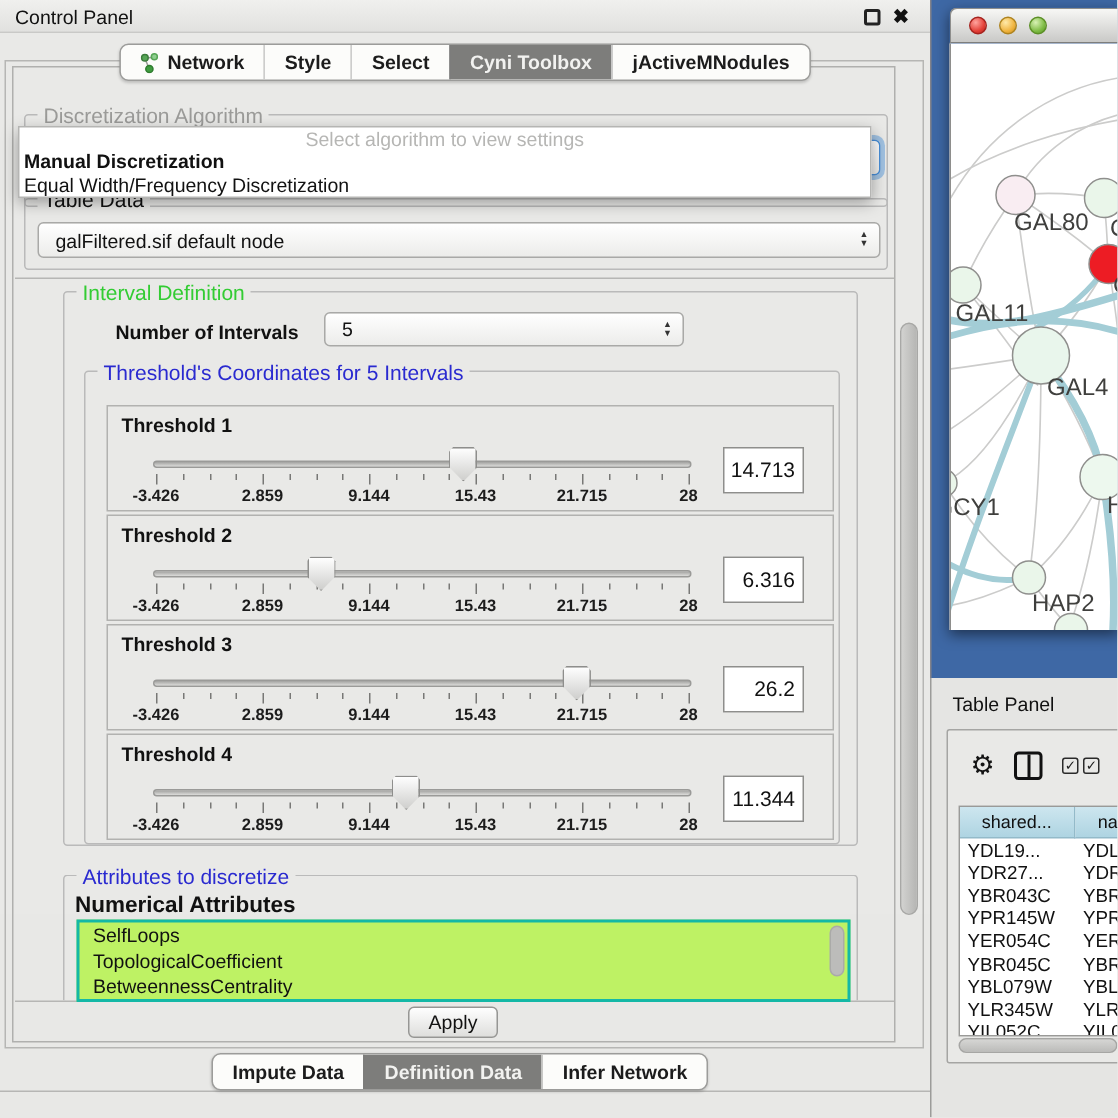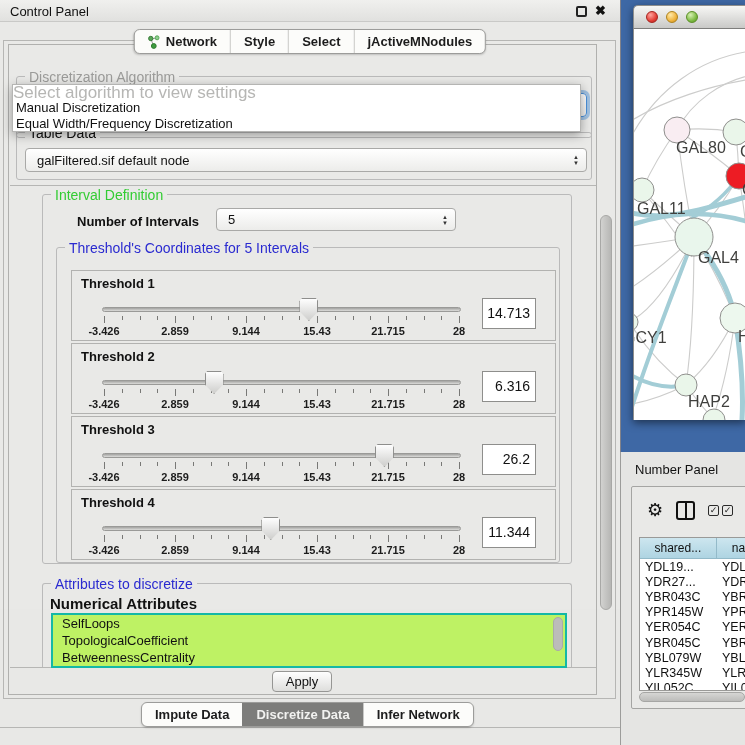--- a/index.html
+++ b/index.html
@@ -41,23 +41,23 @@
   
   .combo{position:absolute;height:24px;background:linear-gradient(#ffffff,#ececea);border:1px solid #a9a9a7;border-radius:4px;
          display:flex;align-items:center;font-size:13px;color:#111;padding-left:11px}
   .combo .stepper{position:absolute;right:7px;top:0;bottom:0;display:flex;flex-direction:column;justify-content:center;color:#333}
   .combo .stepper i{font-style:normal;font-size:6px;line-height:6px;text-align:center}
   .combo.focused{border-color:#4a90d9;box-shadow:0 0 0 3px rgba(100,160,220,.55)}
 
   
   #algo-popup{position:absolute;left:12px;top:84px;width:569px;height:48px;background:#fff;border:1px solid #b5b5b3;
               box-shadow:0 3px 10px rgba(0,0,0,.35);z-index:40}
-  #algo-popup .hint{font-size:17px;color:#b6b6b4;text-align:left;height:15px;line-height:15px}
+  #algo-popup .hint{font-size:13px;color:#b6b6b4;text-align:center;height:15px;line-height:15px}
   #algo-popup .item{font-size:13px;color:#111;line-height:16px;padding-left:3px;white-space:nowrap}
-  #algo-popup .item.selected{font-weight:normal}
+  #algo-popup .item.selected{font-weight:bold}
 
   
   .noi-label{position:absolute;left:34px;top:19px;font-size:13px;font-weight:bold;color:#111}
 
   .th-panel{position:absolute;left:14px;width:485px;height:71px;border:1px solid #b2b2b0;background:#e9e9e7}
   .th-label{position:absolute;left:9px;top:5px;font-size:13px;font-weight:bold;color:#111}
   .th-slider{position:absolute;left:32px;top:0;width:355px;height:100%}
   .th-track{position:absolute;left:-2px;right:-2px;top:36px;height:5px;border-radius:3px;
             background:linear-gradient(#a2a2a0,#dcdcda);border:1px solid #9a9a98}
   .th-handle{position:absolute;top:27px;width:19px;height:23px;margin-left:-9.5px;z-index:2;
@@ -147,20 +147,23 @@
               <circle cx="6" cy="11" r="2.4" fill="#3f9c3f" stroke="#2f7c2f"></circle>
             </svg>
           </span>
           <span class="tab-label">Network</span>
         </div>
         <div class="tab">
           <span class="tab-label">Style</span>
         </div>
         <div class="tab">
           <span class="tab-label">Select</span>
+        </div>
+        <div class="tab selected">
+          <span class="tab-label">Cyni Toolbox</span>
         </div>
         <div class="tab">
           <span class="tab-label">jActiveMNodules</span>
         </div>
       </div>
 
     <div class="groupbox gray" style="left:16px;top:76px;width:576px;height:62px">
       <span class="gtitle">Discretization Algorithm</span>
       <div class="combo focused" style="left:8px;top:16px;width:562px">
         <span class="stepper">
@@ -376,21 +379,21 @@
       </div>
     </div>
 
     <div class="apply-btn">Apply</div>
 
     <div class="tabstrip bottom">
         <div class="tab">
           <span class="tab-label">Impute Data</span>
         </div>
         <div class="tab selected">
-          <span class="tab-label">Discretize Data</span>
+          <span class="tab-label">Definition Data</span>
         </div>
         <div class="tab">
           <span class="tab-label">Infer Network</span>
         </div>
       </div>
     <div class="hline" style="top:727px;left:0;width:620px"></div>
   </div>
 
   <div id="network-pane">
     <div class="mac-window">
@@ -453,21 +456,21 @@
             <text x="-11" y="314">GCY1</text>
             <text x="104" y="313">H</text>
             <text x="54" y="378">HAP2</text>
           </g>
         </svg>
       </div>
     </div>
   </div>
 
   <div id="table-pane">
-    <span class="tp-title">Number Panel</span>
+    <span class="tp-title">Table Panel</span>
     <div class="tp-box">
       <div class="tp-toolbar">
         <span class="gear-icon">⚙</span>
         <span class="split-icon"></span>
         <span class="cb-pair">
           <span class="cb-icon">✓</span>
           <span class="cb-icon">✓</span>
         </span>
       </div>
       <div class="tp-table">

